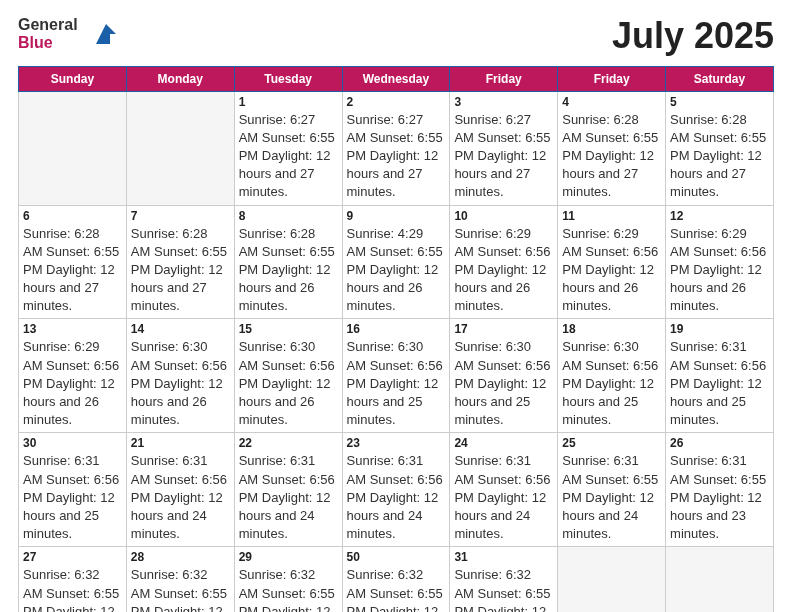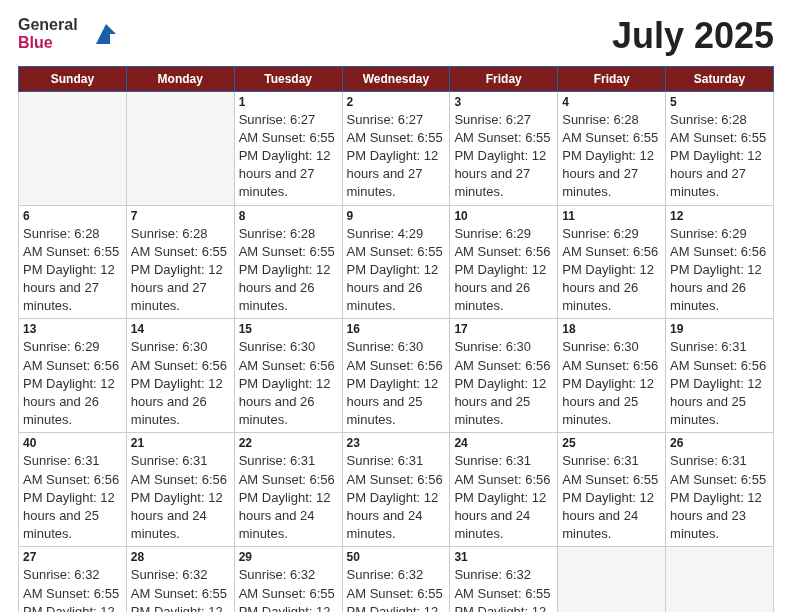--- a/index.html
+++ b/index.html
@@ -62,21 +62,21 @@
       color: #444;
     }
     .calendar {
       flex: 1;
       border: 1px solid #ccc;
       border-collapse: collapse;
       width: 100%;
       table-layout: fixed;
     }
     .calendar th {
-      background: #7f1d1d;
+      background: #be185d;
       color: #fff;
       font-weight: bold;
       font-size: 12px;
       padding: 5px 4px;
       text-align: center;
       border: 1px solid #1a5fa8;
     }
     .calendar td {
       vertical-align: top;
       border: 1px solid #ccc;
@@ -250,21 +250,21 @@
           </td>
           <td>
             <span class="day-num">19</span>
             <div class="day-info">Sunrise: 6:31 AM
 Sunset: 6:56 PM
 Daylight: 12 hours and 25 minutes.</div>
           </td>
         </tr>
         <tr>
           <td>
-            <span class="day-num">40</span>
+            <span class="day-num">30</span>
             <div class="day-info">Sunrise: 6:31 AM
 Sunset: 6:56 PM
 Daylight: 12 hours and 25 minutes.</div>
           </td>
           <td>
             <span class="day-num">21</span>
             <div class="day-info">Sunrise: 6:31 AM
 Sunset: 6:56 PM
 Daylight: 12 hours and 24 minutes.</div>
           </td>

